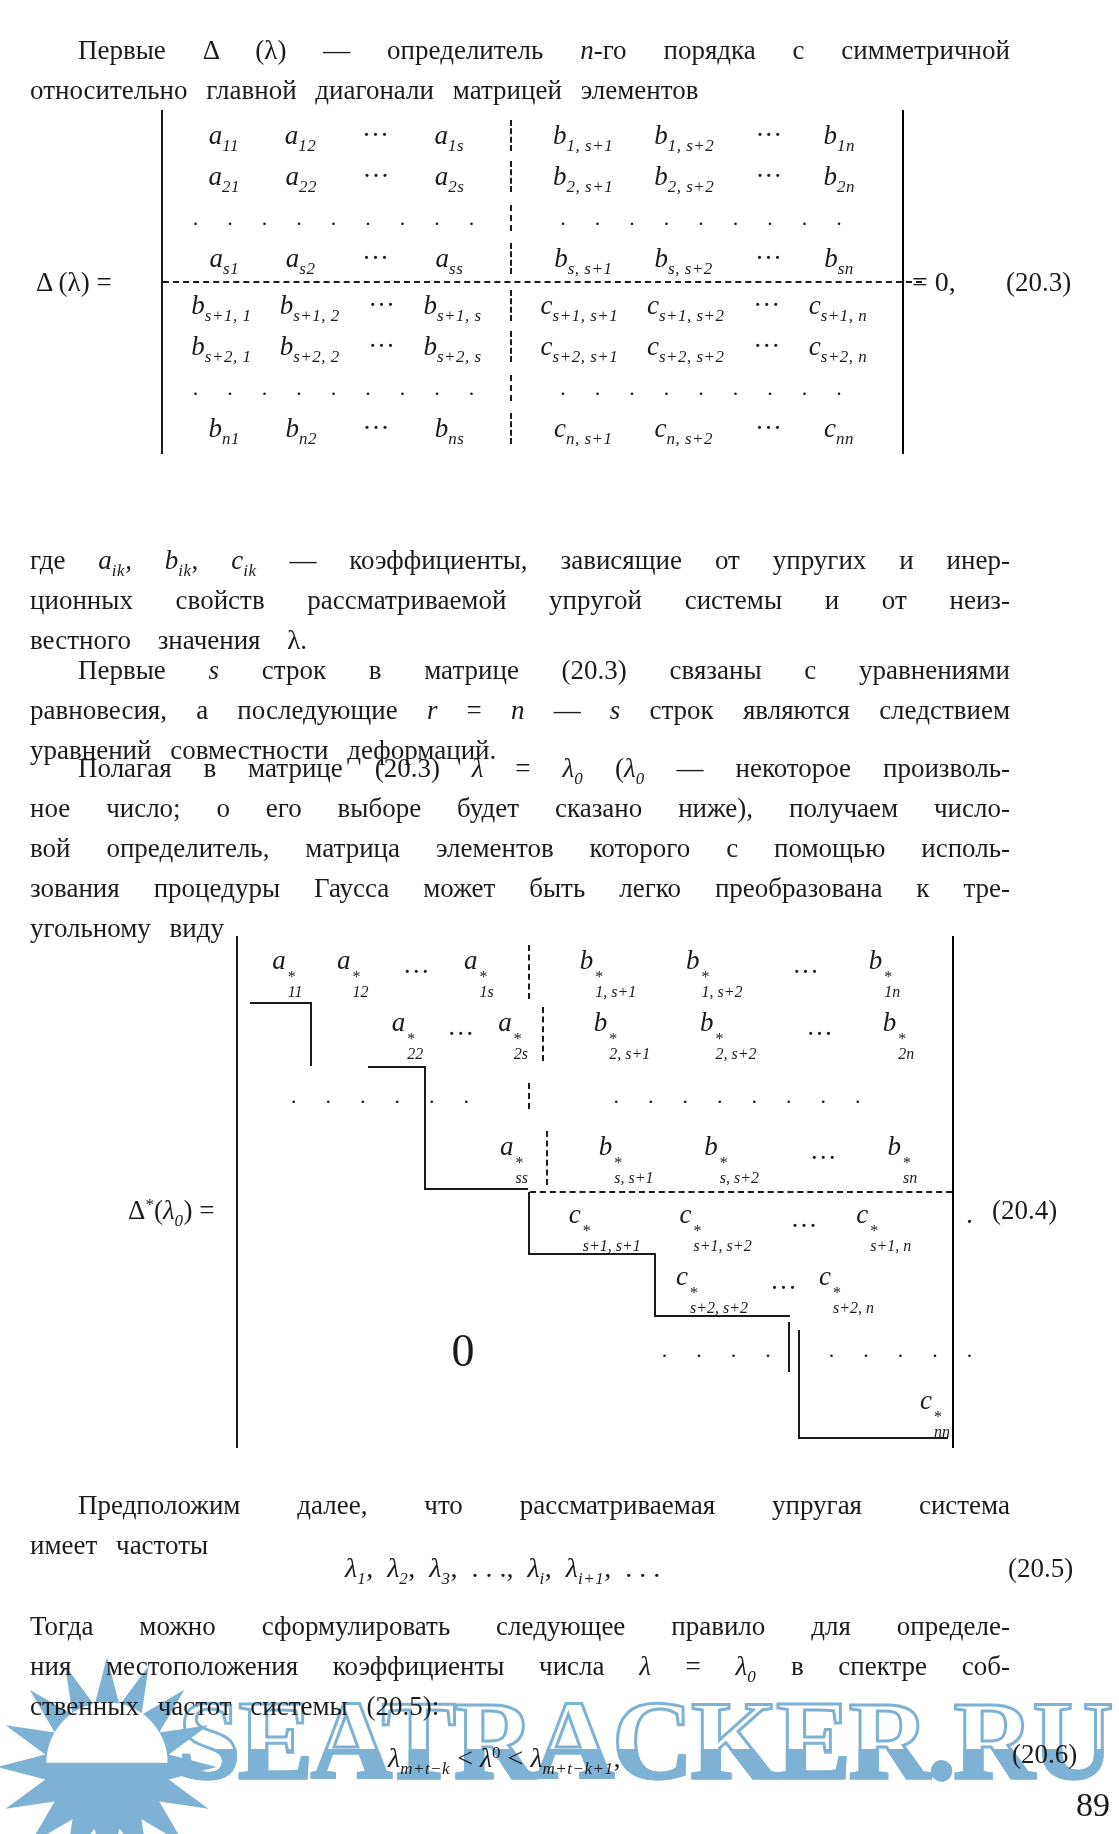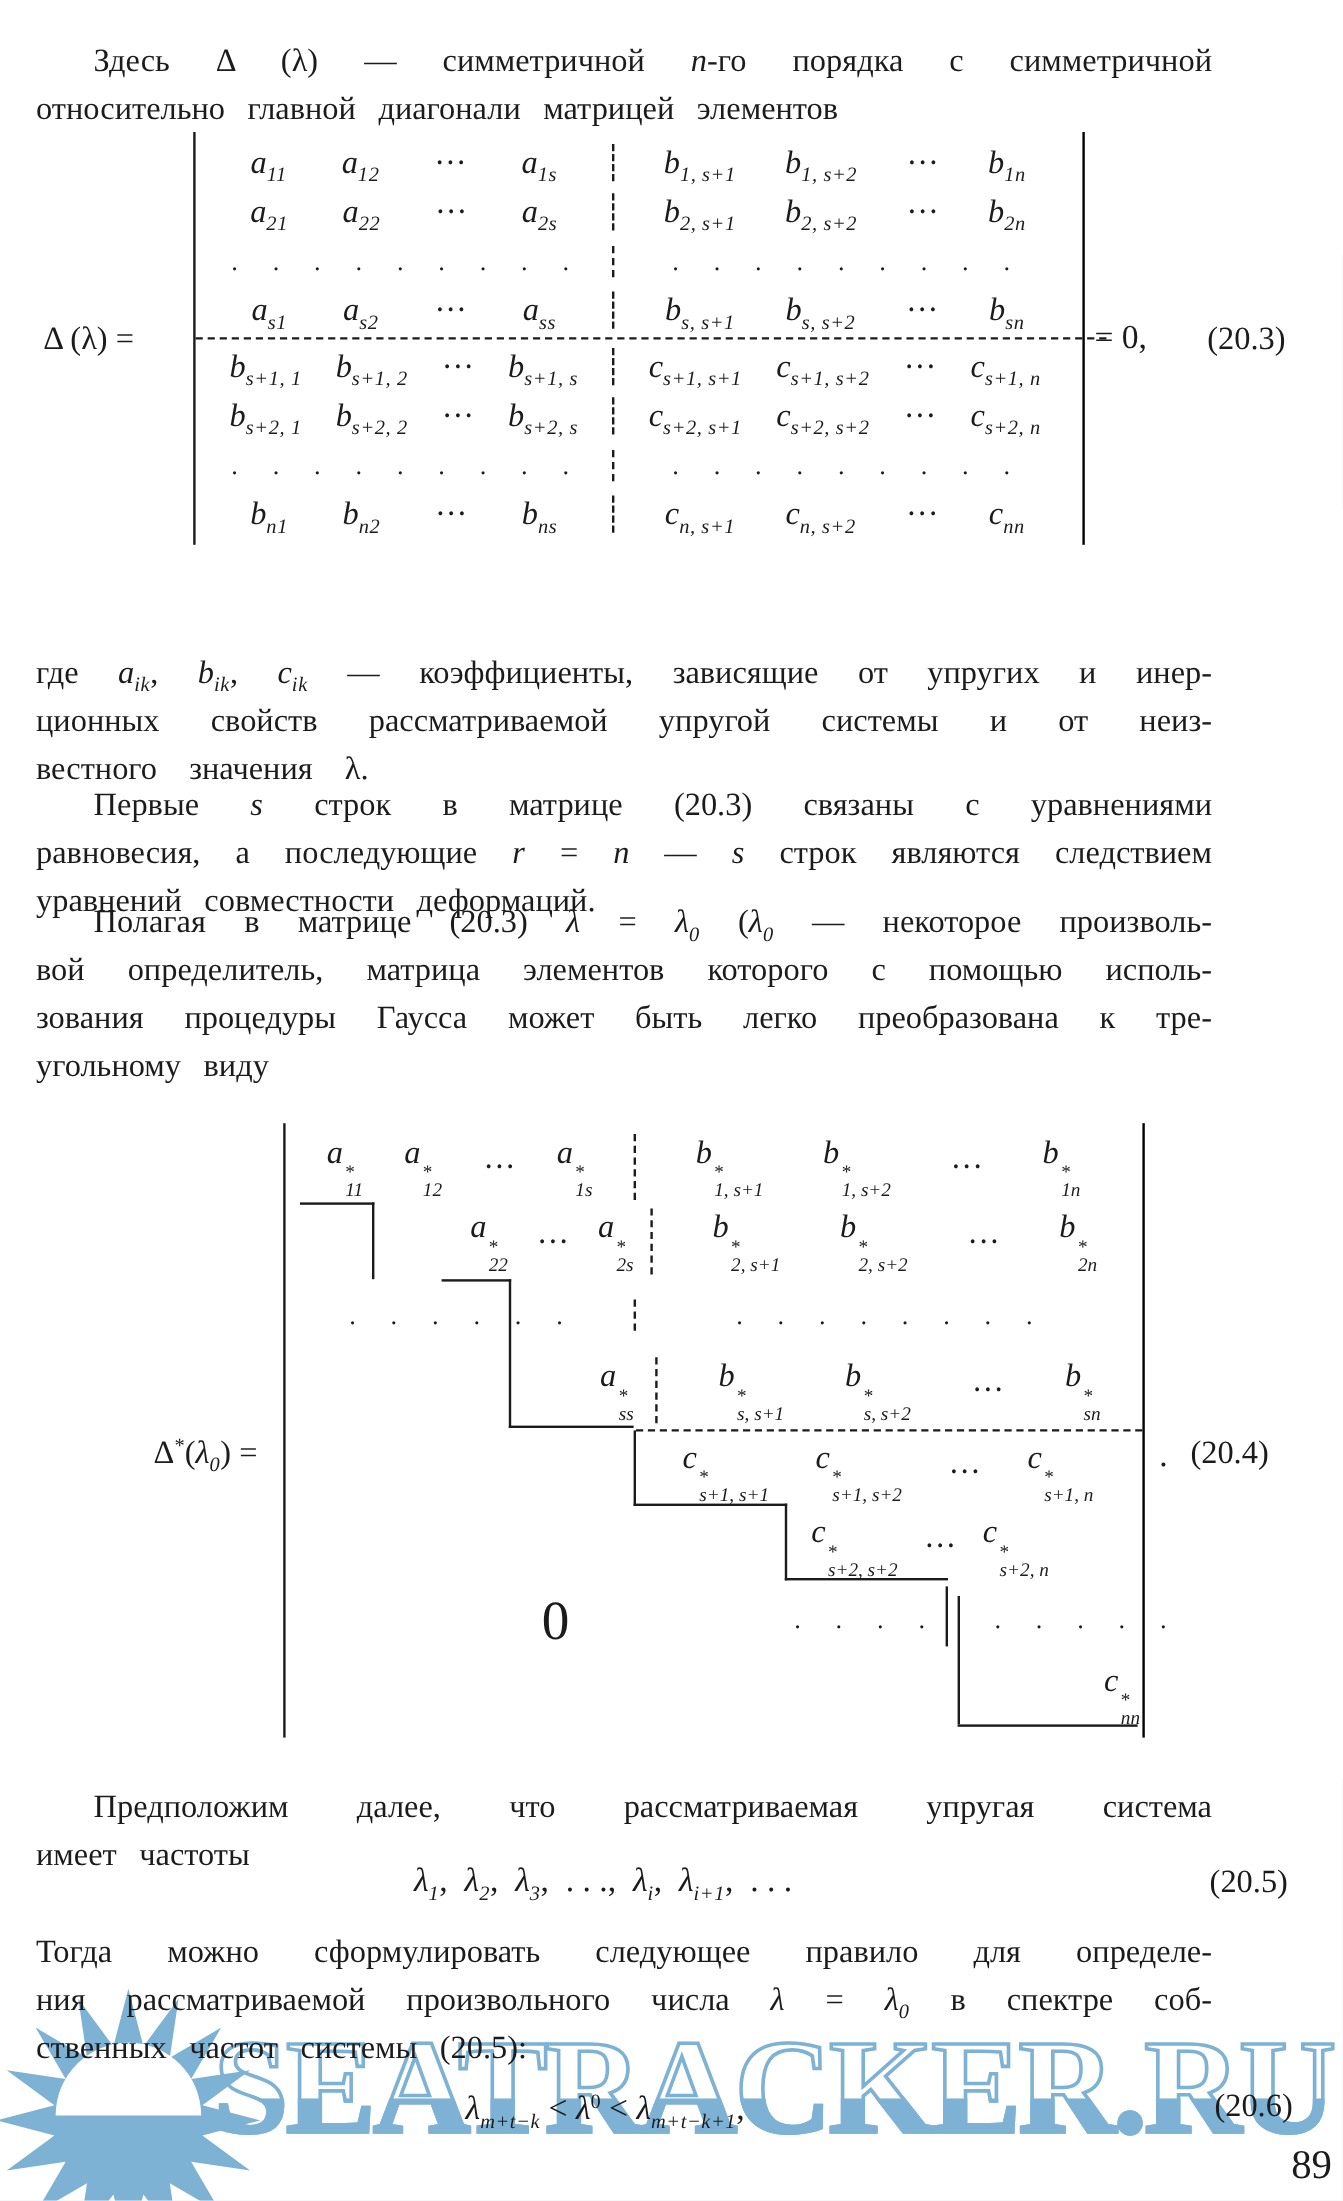--- a/index.html
+++ b/index.html
@@ -68,21 +68,21 @@
 
   <div class="sun">
     <svg width="230" height="230" viewBox="0 0 220 220">
       <polygon fill="#7db2d5" points="215,110 169,122 207,150 160,143 184,184 143,160 150,207 122,169 110,215 98,169 70,207 77,160 36,184 60,143 13,150 51,122 5,110 51,98 13,70 60,77 36,36 77,60 70,13 98,51 110,5 122,51 150,13 143,60 184,36 160,77 207,70 169,98"></polygon>
       <path d="M 52 106 A 58 58 0 0 1 168 106 Z" fill="#ffffff"></path>
     </svg>
   </div>
   <div class="wm">SEATRACKER.RU</div>
 
   <div class="blk para" style="left:30px;top:30px;">
-    <div class="line ind"><span class="mcell"><span class="rm">Здесь Δ (λ) — симметричной </span></span><span class="mcell"><span class="it">n</span></span><span class="mcell"><span class="rm">-го порядка с симметричной</span></span></div>
+    <div class="line ind"><span class="mcell"><span class="rm">Первые Δ (λ) — определитель </span></span><span class="mcell"><span class="it">n</span></span><span class="mcell"><span class="rm">-го порядка с симметричной</span></span></div>
     <div class="line short ws1">относительно главной диагонали матрицей элементов</div>
   </div>
 
   <div class="blk eqside" style="left:36px;top:264px;"><span class="mcell"><span class="rm">Δ (λ) =</span></span></div>
   <div class="det m203" style="left:161px;top:110px;width:739px;">
     <div class="top">
         <div class="mrow">
           <div class="mhalf l">
             <span class="mcell"><span class="it">a</span><sub>11</sub></span>
             <span class="mcell"><span class="it">a</span><sub>12</sub></span>
@@ -197,20 +197,21 @@
   </div>
 
   <div class="blk para" style="left:30px;top:650px;">
     <div class="line ind"><span class="mcell"><span class="rm">Первые </span></span><span class="mcell"><span class="it">s</span></span><span class="mcell"><span class="rm"> строк в матрице (20.3) связаны с уравнениями</span></span></div>
     <div class="line"><span class="mcell"><span class="rm">равновесия, а последующие </span></span><span class="mcell"><span class="it">r</span></span><span class="mcell"><span class="rm"> = </span></span><span class="mcell"><span class="it">n</span></span><span class="mcell"><span class="rm"> — </span></span><span class="mcell"><span class="it">s</span></span><span class="mcell"><span class="rm"> строк являются следствием</span></span></div>
     <div class="line short ws1">уравнений совместности деформаций.</div>
   </div>
 
   <div class="blk para" style="left:30px;top:748px;">
     <div class="line ind"><span class="mcell"><span class="rm">Полагая в матрице (20.3) </span></span><span class="mcell"><span class="it">λ</span></span><span class="mcell"><span class="rm"> = </span></span><span class="mcell"><span class="it">λ</span><sub>0</sub></span><span class="mcell"><span class="rm"> (</span></span><span class="mcell"><span class="it">λ</span><sub>0</sub></span><span class="mcell"><span class="rm"> — некоторое произволь-</span></span></div>
+    <div class="line">ное число; о его выборе будет сказано ниже), получаем число-</div>
     <div class="line">вой определитель, матрица элементов которого с помощью исполь-</div>
     <div class="line">зования процедуры Гаусса может быть легко преобразована к тре-</div>
     <div class="line short ws1">угольному виду</div>
   </div>
 
   <div class="blk eqside" style="left:128px;top:1192px;"><span class="mcell"><span class="rm">Δ</span><sup>*</sup></span><span class="mcell"><span class="rm">(</span></span><span class="mcell"><span class="it">λ</span><sub>0</sub></span><span class="mcell"><span class="rm">) =</span></span></div>
   <div class="det m204" style="left:236px;top:936px;width:714px;">
     <div class="top">
         <div class="mrow">
           <div class="mhalf l">
@@ -314,21 +315,21 @@
   <div class="blk para" style="left:30px;top:1485px;">
     <div class="line ind">Предположим далее, что рассматриваемая упругая система</div>
     <div class="line short ws1">имеет частоты</div>
   </div>
 
   <div class="blk eqline" style="left:345px;top:1548px;"><span class="mcell"><span class="it">λ</span><sub>1</sub></span><span class="mcell"><span class="rm">,  </span></span><span class="mcell"><span class="it">λ</span><sub>2</sub></span><span class="mcell"><span class="rm">,  </span></span><span class="mcell"><span class="it">λ</span><sub>3</sub></span><span class="mcell"><span class="rm">,  . . .,  </span></span><span class="mcell"><span class="it">λ</span><sub>i</sub></span><span class="mcell"><span class="rm">,  </span></span><span class="mcell"><span class="it">λ</span><sub>i+1</sub></span><span class="mcell"><span class="rm">,  . . .</span></span></div>
   <div class="blk eqlabel" style="left:1008px;top:1550px;">(20.5)</div>
 
   <div class="blk para" style="left:30px;top:1606px;">
     <div class="line">Тогда можно сформулировать следующее правило для определе-</div>
-    <div class="line"><span class="mcell"><span class="rm">ния рассматриваемой произвольного числа </span></span><span class="mcell"><span class="it">λ</span></span><span class="mcell"><span class="rm"> = </span></span><span class="mcell"><span class="it">λ</span><sub>0</sub></span><span class="mcell"><span class="rm"> в спектре соб-</span></span></div>
+    <div class="line"><span class="mcell"><span class="rm">ния местоположения коэффициенты числа </span></span><span class="mcell"><span class="it">λ</span></span><span class="mcell"><span class="rm"> = </span></span><span class="mcell"><span class="it">λ</span><sub>0</sub></span><span class="mcell"><span class="rm"> в спектре соб-</span></span></div>
     <div class="line short ws1">ственных частот системы (20.5):</div>
   </div>
 
   <div class="blk eqline" style="left:388px;top:1738px;"><span class="mcell"><span class="it">λ</span><sub>m+t−k</sub></span><span class="mcell"><span class="rm"> &lt; </span></span><span class="mcell"><span class="it">λ</span><sup>0</sup></span><span class="mcell"><span class="rm"> &lt; </span></span><span class="mcell"><span class="it">λ</span><sub>m+t−k+1</sub></span><span class="mcell"><span class="rm">,</span></span></div>
   <div class="blk eqlabel" style="left:1012px;top:1736px;">(20.6)</div>
 
   <div class="blk pgnum" style="left:1076px;top:1786px;">89</div>
 
 </div>
 

